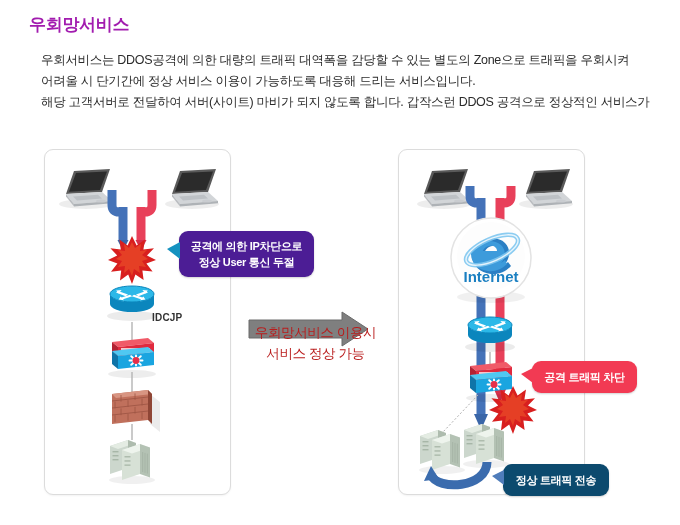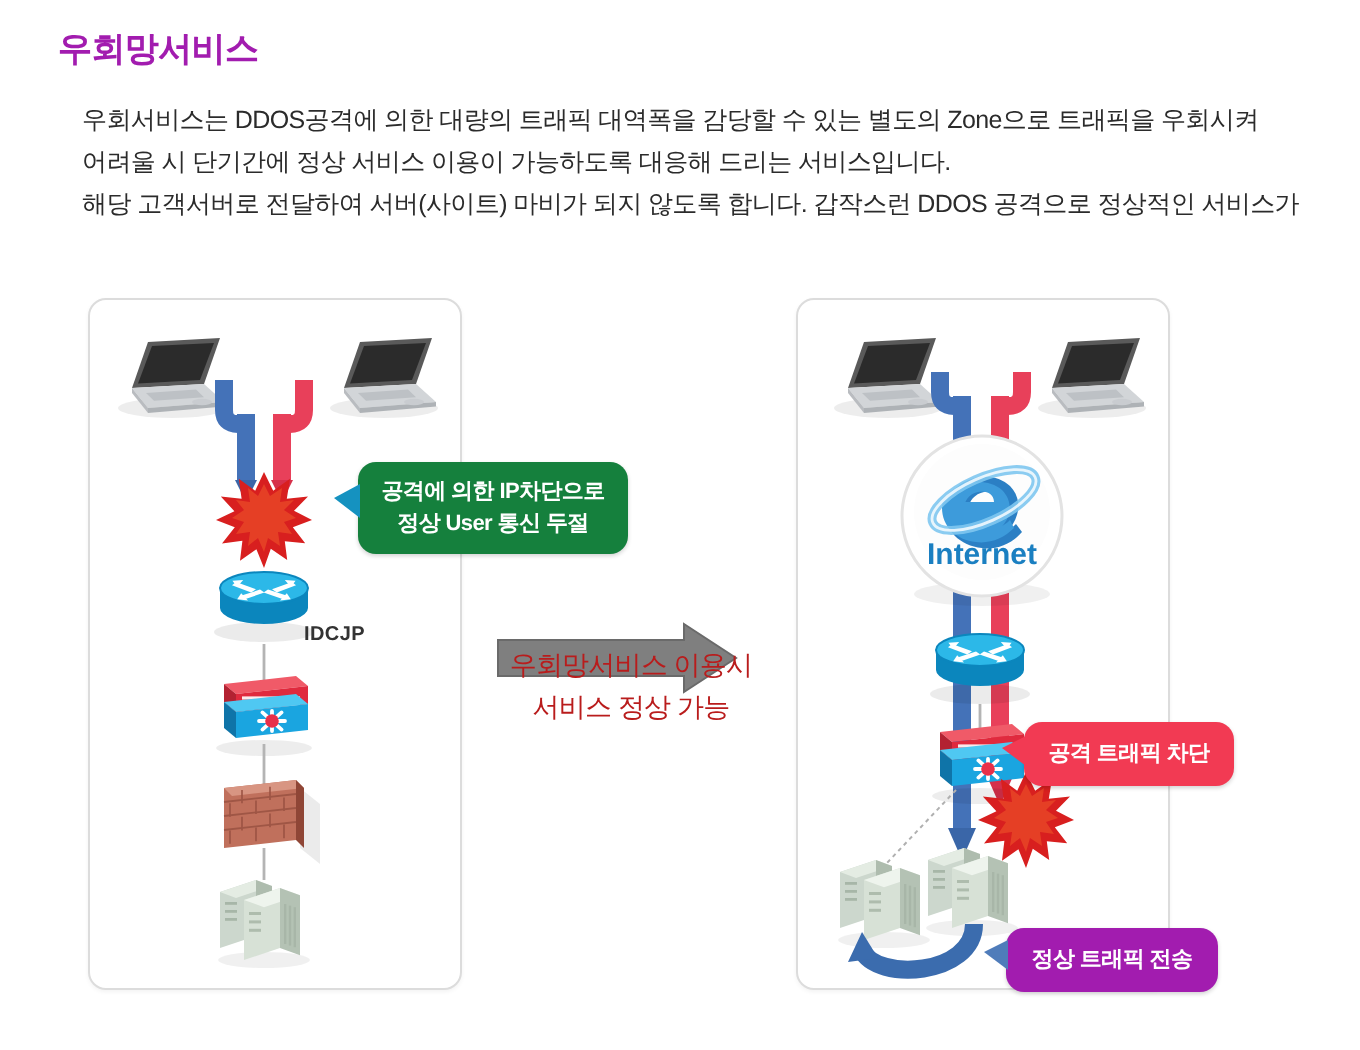--- a/index.html
+++ b/index.html
@@ -56,43 +56,43 @@
     display:flex;align-items:center;justify-content:center;
     flex-direction:column;
   }
   .callout .ln{display:block;white-space:nowrap;}
   .callout .tail{
     position:absolute;width:0;height:0;
   }
 
   #callout-attack-block{
     left:179px;top:231px;width:135px;height:46px;
-    background:#15803d;font-size:11px;line-height:16px;
+    background:#4c1d95;font-size:11px;line-height:16px;
   }
   #callout-attack-block .tail{
     left:-12px;top:11px;
     border-top:7px solid transparent;
     border-bottom:10px solid transparent;
     border-right:13px solid #1592c0;
   }
 
   #callout-attack-traffic{
-    left:512px;top:361px;width:105px;height:32px;
+    left:532px;top:361px;width:105px;height:32px;
     background:#f23a53;font-size:11px;line-height:16px;
   }
   #callout-attack-traffic .tail{
     left:-11px;top:7px;
     border-top:6px solid transparent;
     border-bottom:9px solid transparent;
     border-right:12px solid #f23a53;
   }
 
   #callout-normal-traffic{
     left:503px;top:464px;width:106px;height:32px;
-    background:#a21caf;font-size:11px;line-height:16px;
+    background:#0c4a6e;font-size:11px;line-height:16px;
   }
   #callout-normal-traffic .tail{
     left:-11px;top:6px;
     border-top:6px solid transparent;
     border-bottom:9px solid transparent;
     border-right:12px solid #4f7cba;
   }
 
   
   .dev-label{

